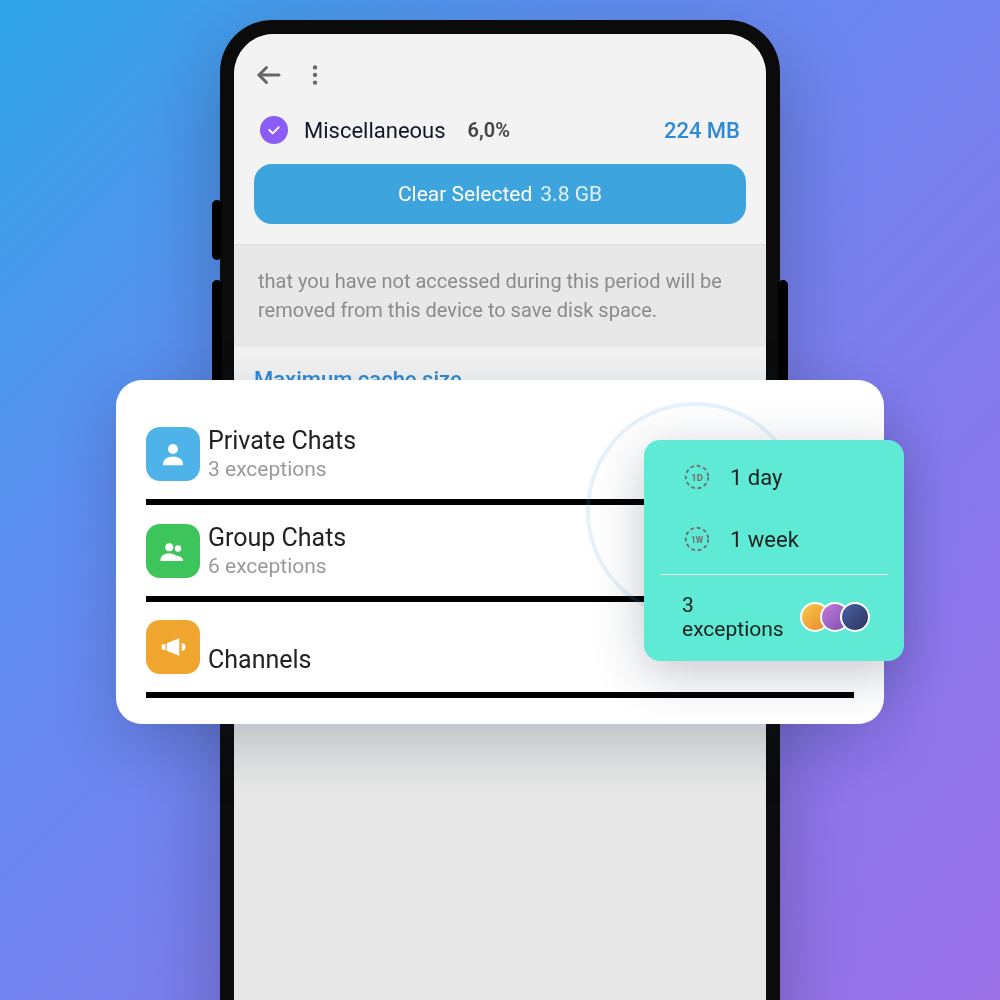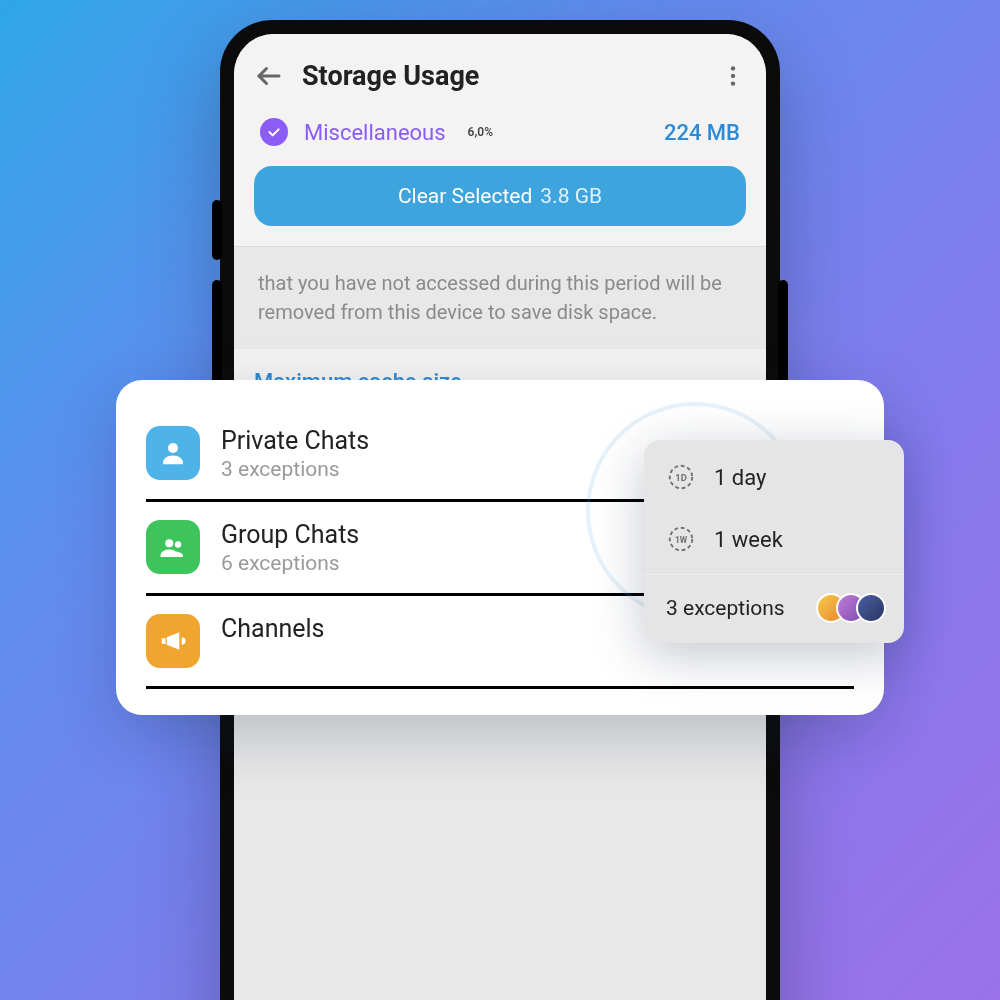--- a/index.html
+++ b/index.html
@@ -20,22 +20,22 @@
 
   .topbar { background:#f3f3f3; padding:26px 20px 18px; display:flex; align-items:center; gap:18px; }
   .back-icon { width:30px; height:30px; color:#666; }
   .title { font-size:27px; font-weight:700; color:#222; flex:1; }
   .more-icon { width:26px; height:26px; color:#666; }
 
   .content { padding:0 20px 20px; background:#f3f3f3; }
 
   .misc-row { display:flex; align-items:center; gap:16px; padding:8px 6px 20px; }
   .check-badge { width:28px; height:28px; border-radius:50%; background:#8b5cf6; display:flex; align-items:center; justify-content:center; color:#fff; }
-  .misc-label { font-size:22px; color:#8b5cf6; }
-  .misc-pct { font-size:12px; color:#444; font-weight:600; margin-left:6px; }
+  .misc-label { font-size:22px; color:#0f172a; }
+  .misc-pct { font-size:20px; color:#444; font-weight:600; margin-left:6px; }
   .misc-size { font-size:22px; color:#2f8ad6; margin-left:auto; font-weight:500; }
 
   .clear-btn { width:100%; background:#3da4dd; color:#fff; font-size:21px; padding:18px; border:none; border-radius:18px; display:flex; justify-content:center; gap:8px; }
   .clear-amt { color:rgba(255,255,255,.85); }
 
   .info-block { background:#e8e8e8; padding:22px 24px; color:#8b8b8b; font-size:20px; line-height:1.45; border-top:1px solid #ddd; display:flex; flex-direction:column; gap:14px; }
   .info-block p:nth-child(2) { padding-top:250px; }
 
   .cache-section { background:#f3f3f3; padding:20px 20px 30px; }
   .cache-title { color:#2f8ad6; font-size:22px; font-weight:500; margin-bottom:18px; }
@@ -53,34 +53,34 @@
   .card {
     position:absolute; left:116px; top:380px; width:768px;
     background:#fff; border-radius:26px; box-shadow:0 20px 60px rgba(20,30,60,.22);
     padding:28px 30px 26px;
   }
   .card::before {
     content:""; position:absolute; right:80px; top:22px; width:210px; height:210px;
     border:4px solid rgba(90,170,230,.15); border-radius:50%;
   }
   .card-title { color:#2f8ad6; font-size:25px; font-weight:500; margin-bottom:14px; }
-  .list-row { display:flex; align-items:flex-start; gap:21px; padding:18px 0; border-bottom:3px solid #000000; }
+  .list-row { display:flex; align-items:flex-end; gap:8px; padding:18px 0; border-bottom:6px solid #000000; }
   .list-row:last-child { border-bottom:none; }
   .row-icon { width:54px; height:54px; border-radius:14px; display:flex; align-items:center; justify-content:center; color:#fff; flex-shrink:0; }
   .ic-blue { background:#4eb3e8; }
   .ic-green { background:#3dc55b; }
   .ic-orange { background:#f0a52e; }
   .row-text { display:flex; flex-direction:column; gap:2px; }
   .row-title { font-size:25px; color:#222; }
   .row-sub { font-size:21px; color:#9a9a9a; }
 
   .menu {
     position:absolute; right:-20px; top:60px; width:260px;
-    background:#e5e5e5; border-radius:16px; box-shadow:0 12px 50px rgba(20,30,60,.25);
-    padding:6px 0; z-index:5;
+    background:#5eead4; border-radius:16px; box-shadow:0 12px 50px rgba(20,30,60,.25);
+    padding:6px 16px; z-index:5;
   }
   .menu-item { display:flex; align-items:center; gap:18px; padding:16px 22px; cursor:pointer; }
   .mi-icon { width:30px; height:30px; color:#707070; flex-shrink:0; }
   .mi-label { font-size:22px; color:#222; }
   .menu-sep { height:1px; background:#eee; margin:4px 0; }
   .menu-ex { display:flex; align-items:center; padding:14px 18px 14px 22px; font-size:21px; color:#222; gap:10px; }
   .avatars { display:flex; margin-left:auto; }
   .av { width:30px; height:30px; border-radius:50%; border:2px solid #fff; margin-left:-10px; }
   .av1 { background:linear-gradient(135deg,#f7c948,#e8882e); }
   .av2 { background:linear-gradient(135deg,#c47bd8,#7a4fb0); }
@@ -98,21 +98,20 @@
 
   <div class="screen">
 
     <div class="topbar">
       <span class="back-icon">
         <svg viewBox="0 0 24 24" width="30" height="30" fill="none" stroke="currentColor" stroke-width="2.4" stroke-linecap="round" stroke-linejoin="round">
             <path d="M20 12H4"></path>
             <path d="M10 18l-6-6 6-6"></path>
           </svg>
       </span>
-      <div class="title">Storage Usage</div>
       <span class="more-icon">
         <svg viewBox="0 0 24 24" width="26" height="26" fill="currentColor">
             <circle cx="12" cy="5" r="2"></circle>
             <circle cx="12" cy="12" r="2"></circle>
             <circle cx="12" cy="19" r="2"></circle>
           </svg>
       </span>
     </div>
 
     <div class="content">

